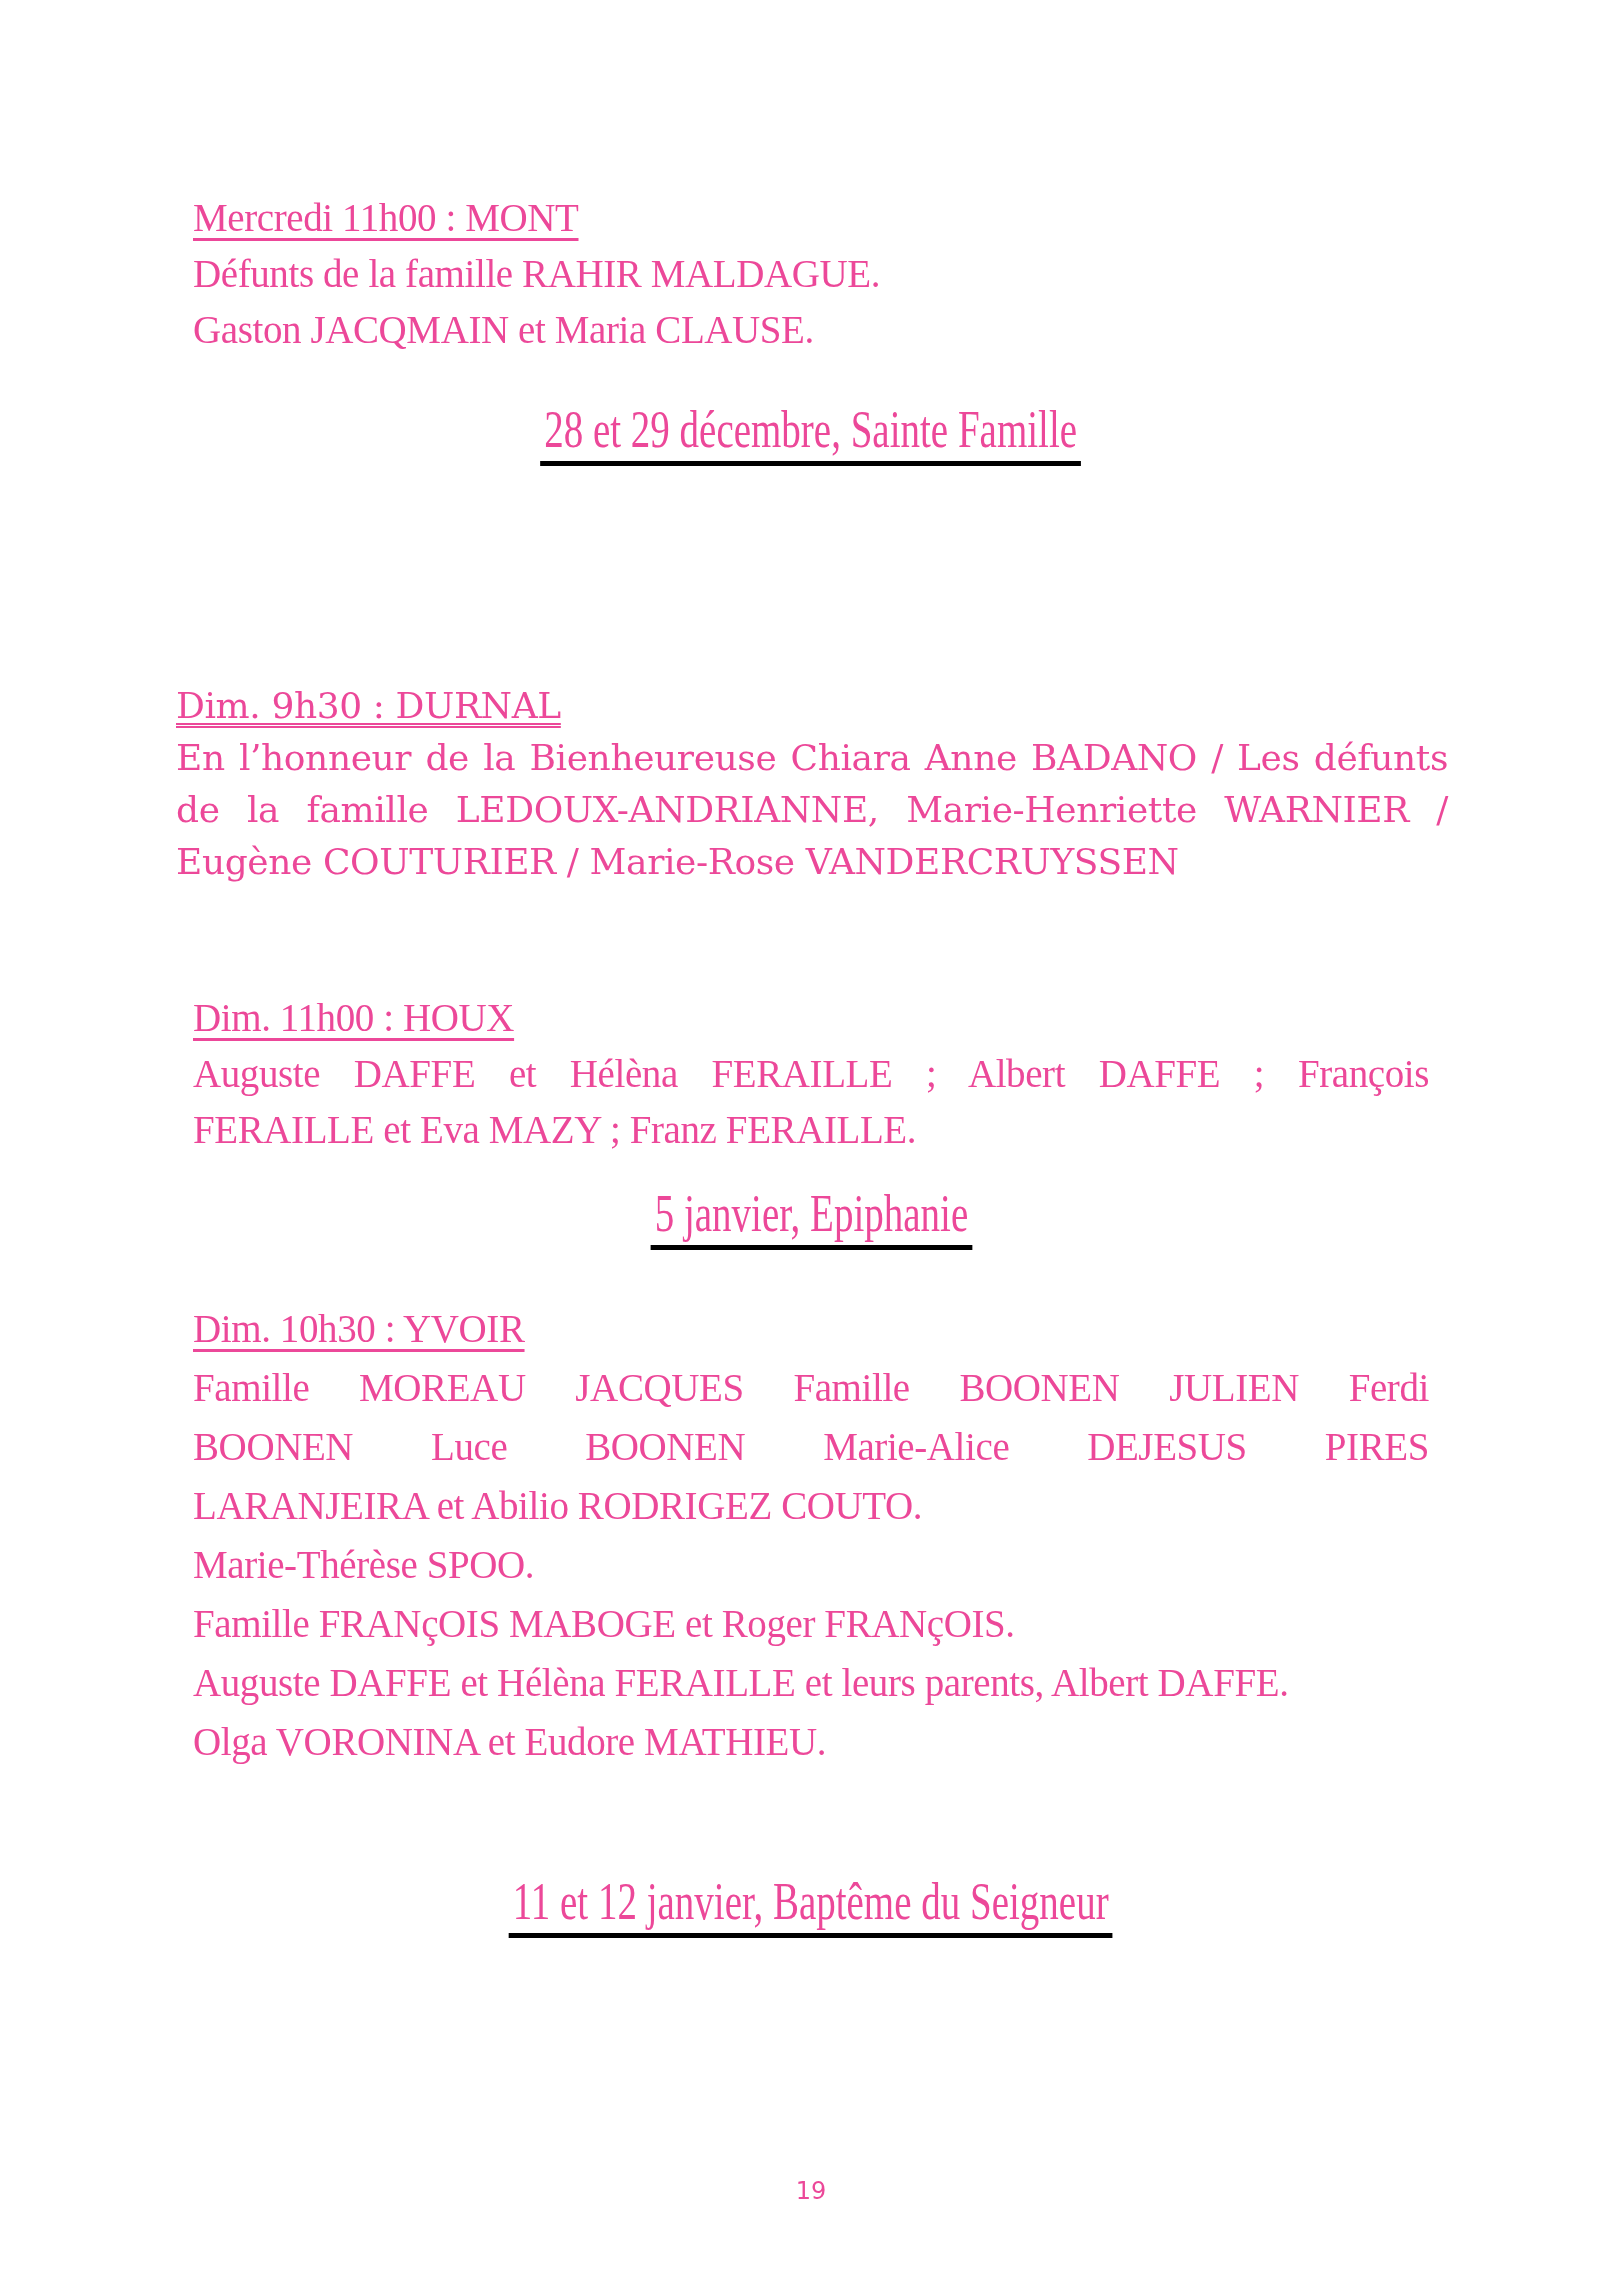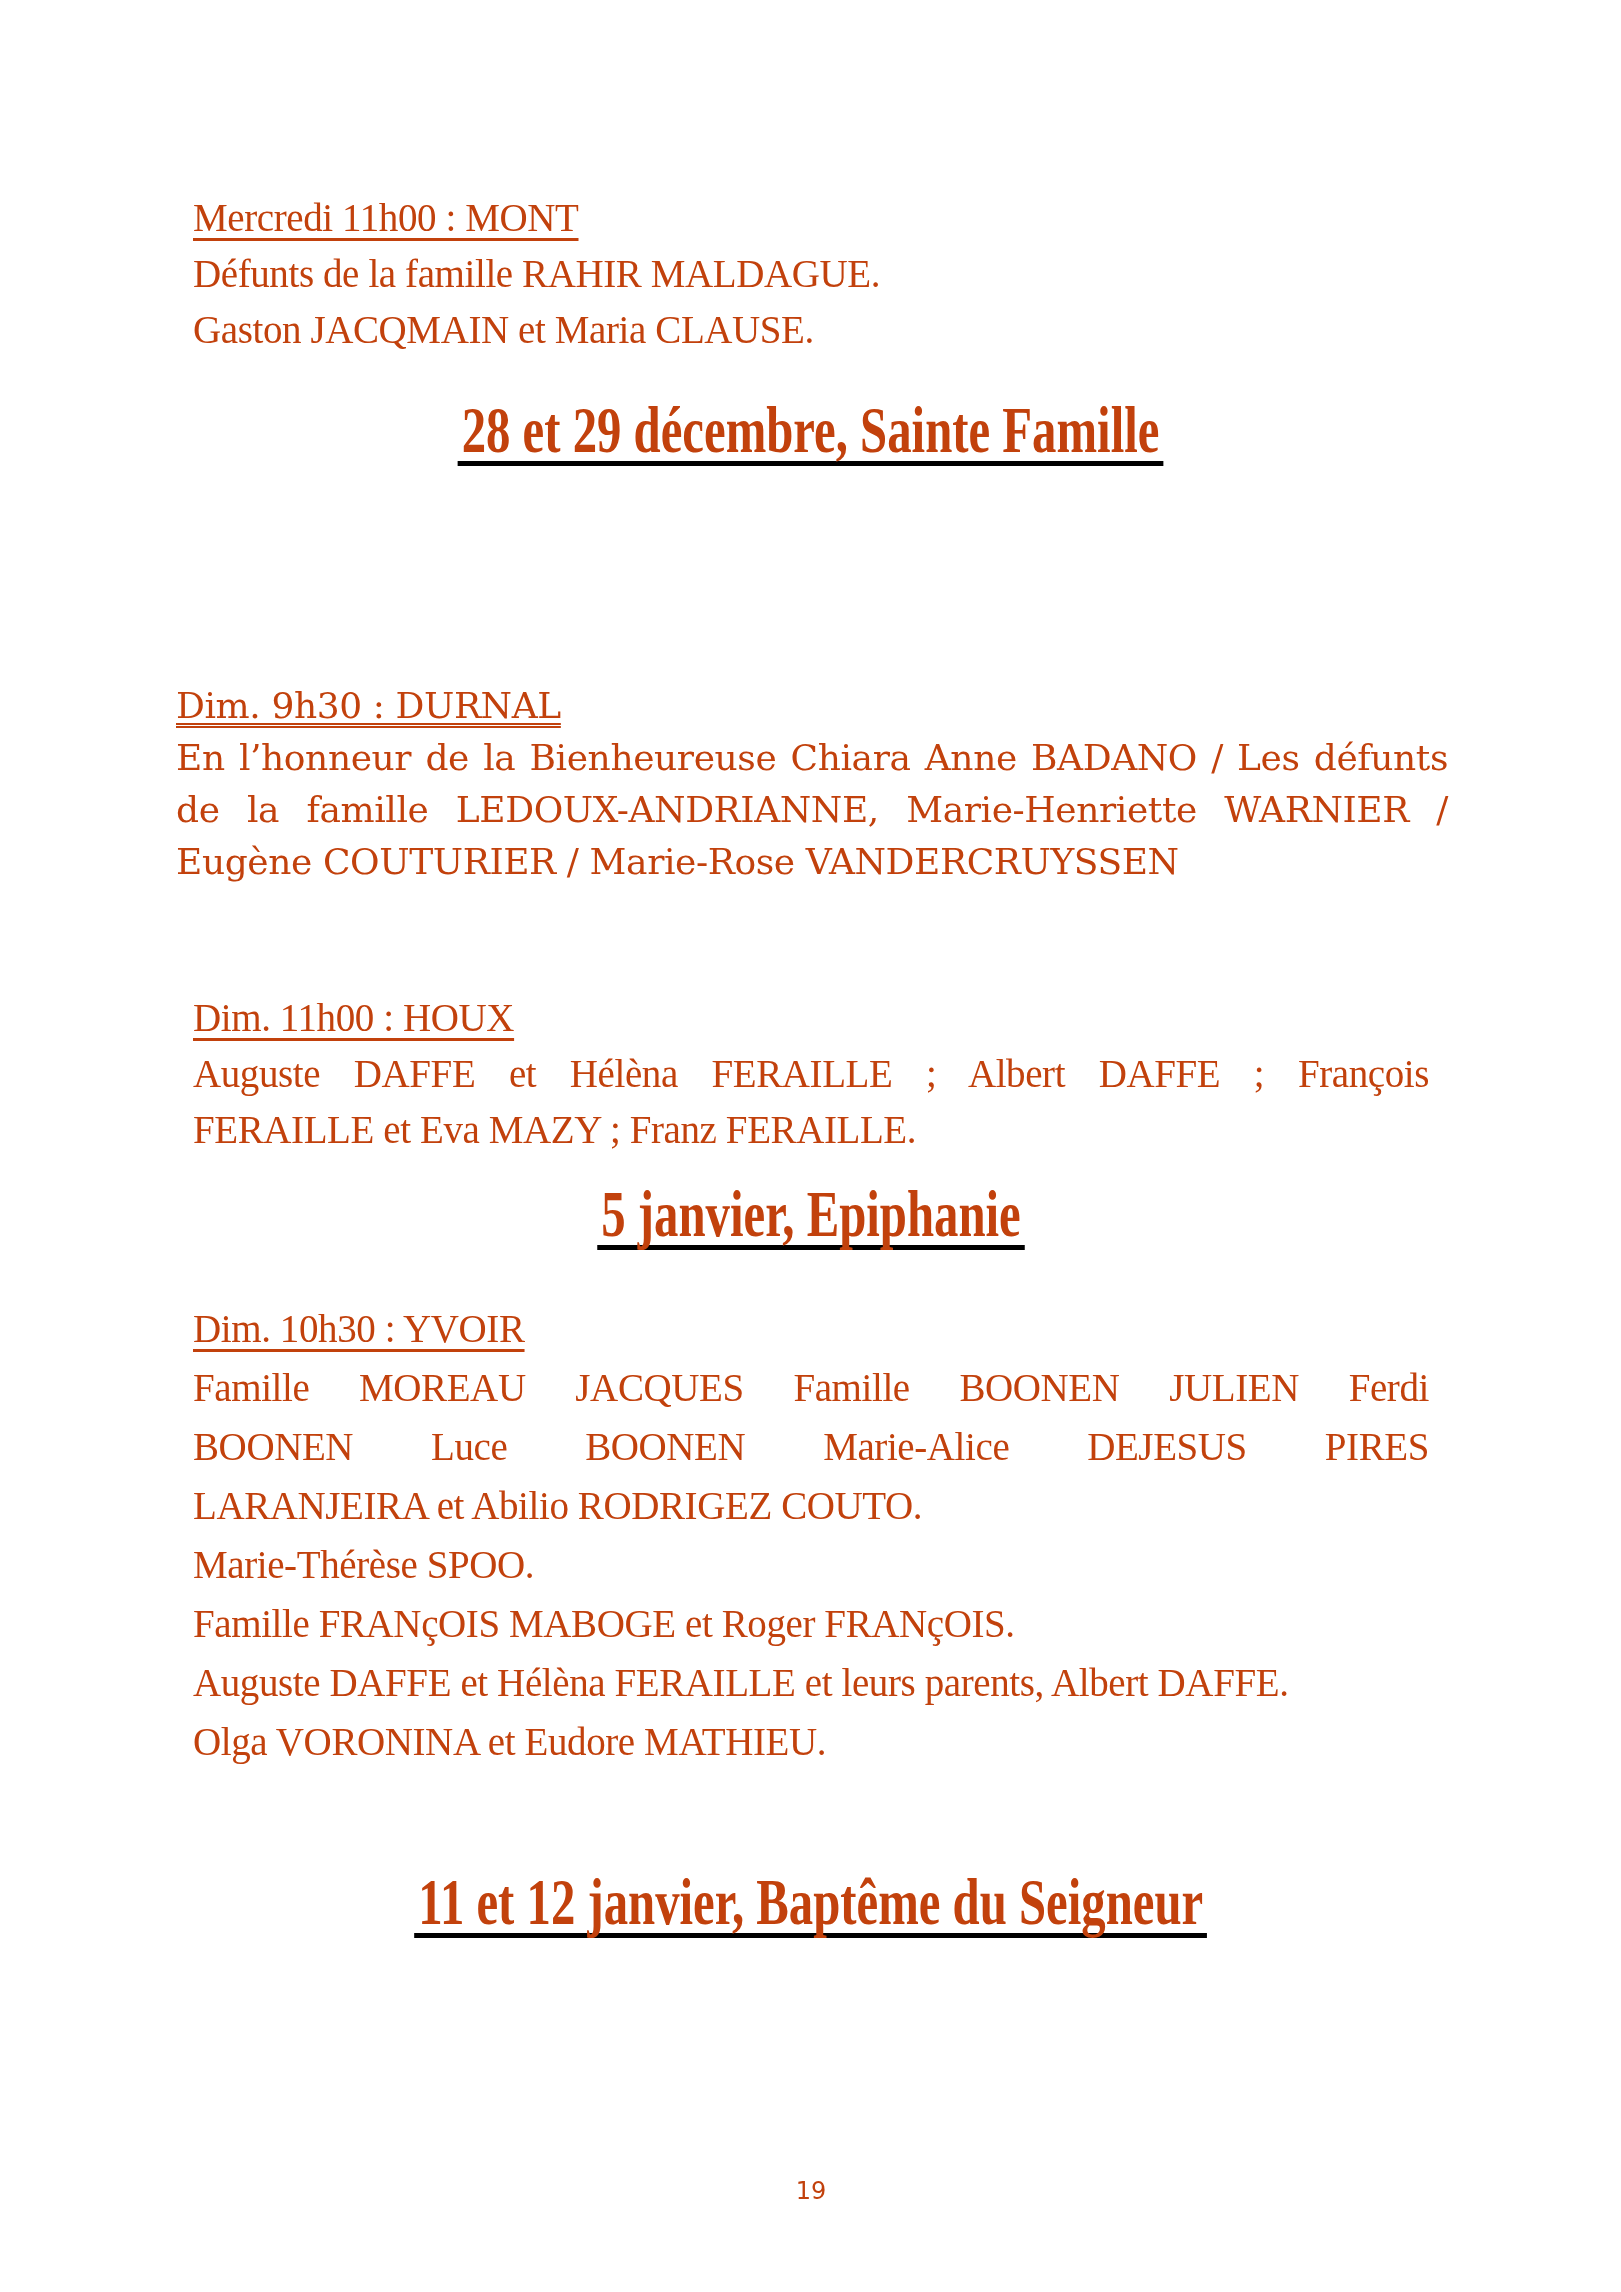--- a/index.html
+++ b/index.html
@@ -1,21 +1,21 @@
 <!DOCTYPE html>
 <html style="font-size:14.3px"><head>
 <meta charset="utf-8">
 <style>
   html, body { margin: 0; padding: 0; background: #e8e8e8; }
   .page {
     position: relative;
     width: 1622px;
     height: 2293px;
     background: #ffffff;
-    color: #c2410c;
+    color: #ec4899;
     font-family: "Liberation Serif", serif;
     overflow: hidden;
   }
   .block {
     position: absolute;
     left: 193px;
     width: 1236px;
     font-size: 39px;
     line-height: 56px;
     letter-spacing: -0.4px;
@@ -50,22 +50,22 @@
   
   #blk-houx { top: 956px; margin-top: 34px; }
   
   #blk-yvoir { top: 1299px; line-height: 59px; }
   
   .feast {
     position: absolute;
     left: 193px;
     width: 1236px;
     text-align: center;
-    font-weight: bold;
-    font-size: 65px;
+    font-weight: normal;
+    font-size: 52px;
     line-height: 54px;
   }
   .feast .ul {
     display: inline-block;
     transform: scaleX(0.75);
     transform-origin: 50% 50%;
     border-bottom: 5.4px solid #000000;
     padding: 0 5.4px 3.6px 5.4px;
     white-space: nowrap;
   }

